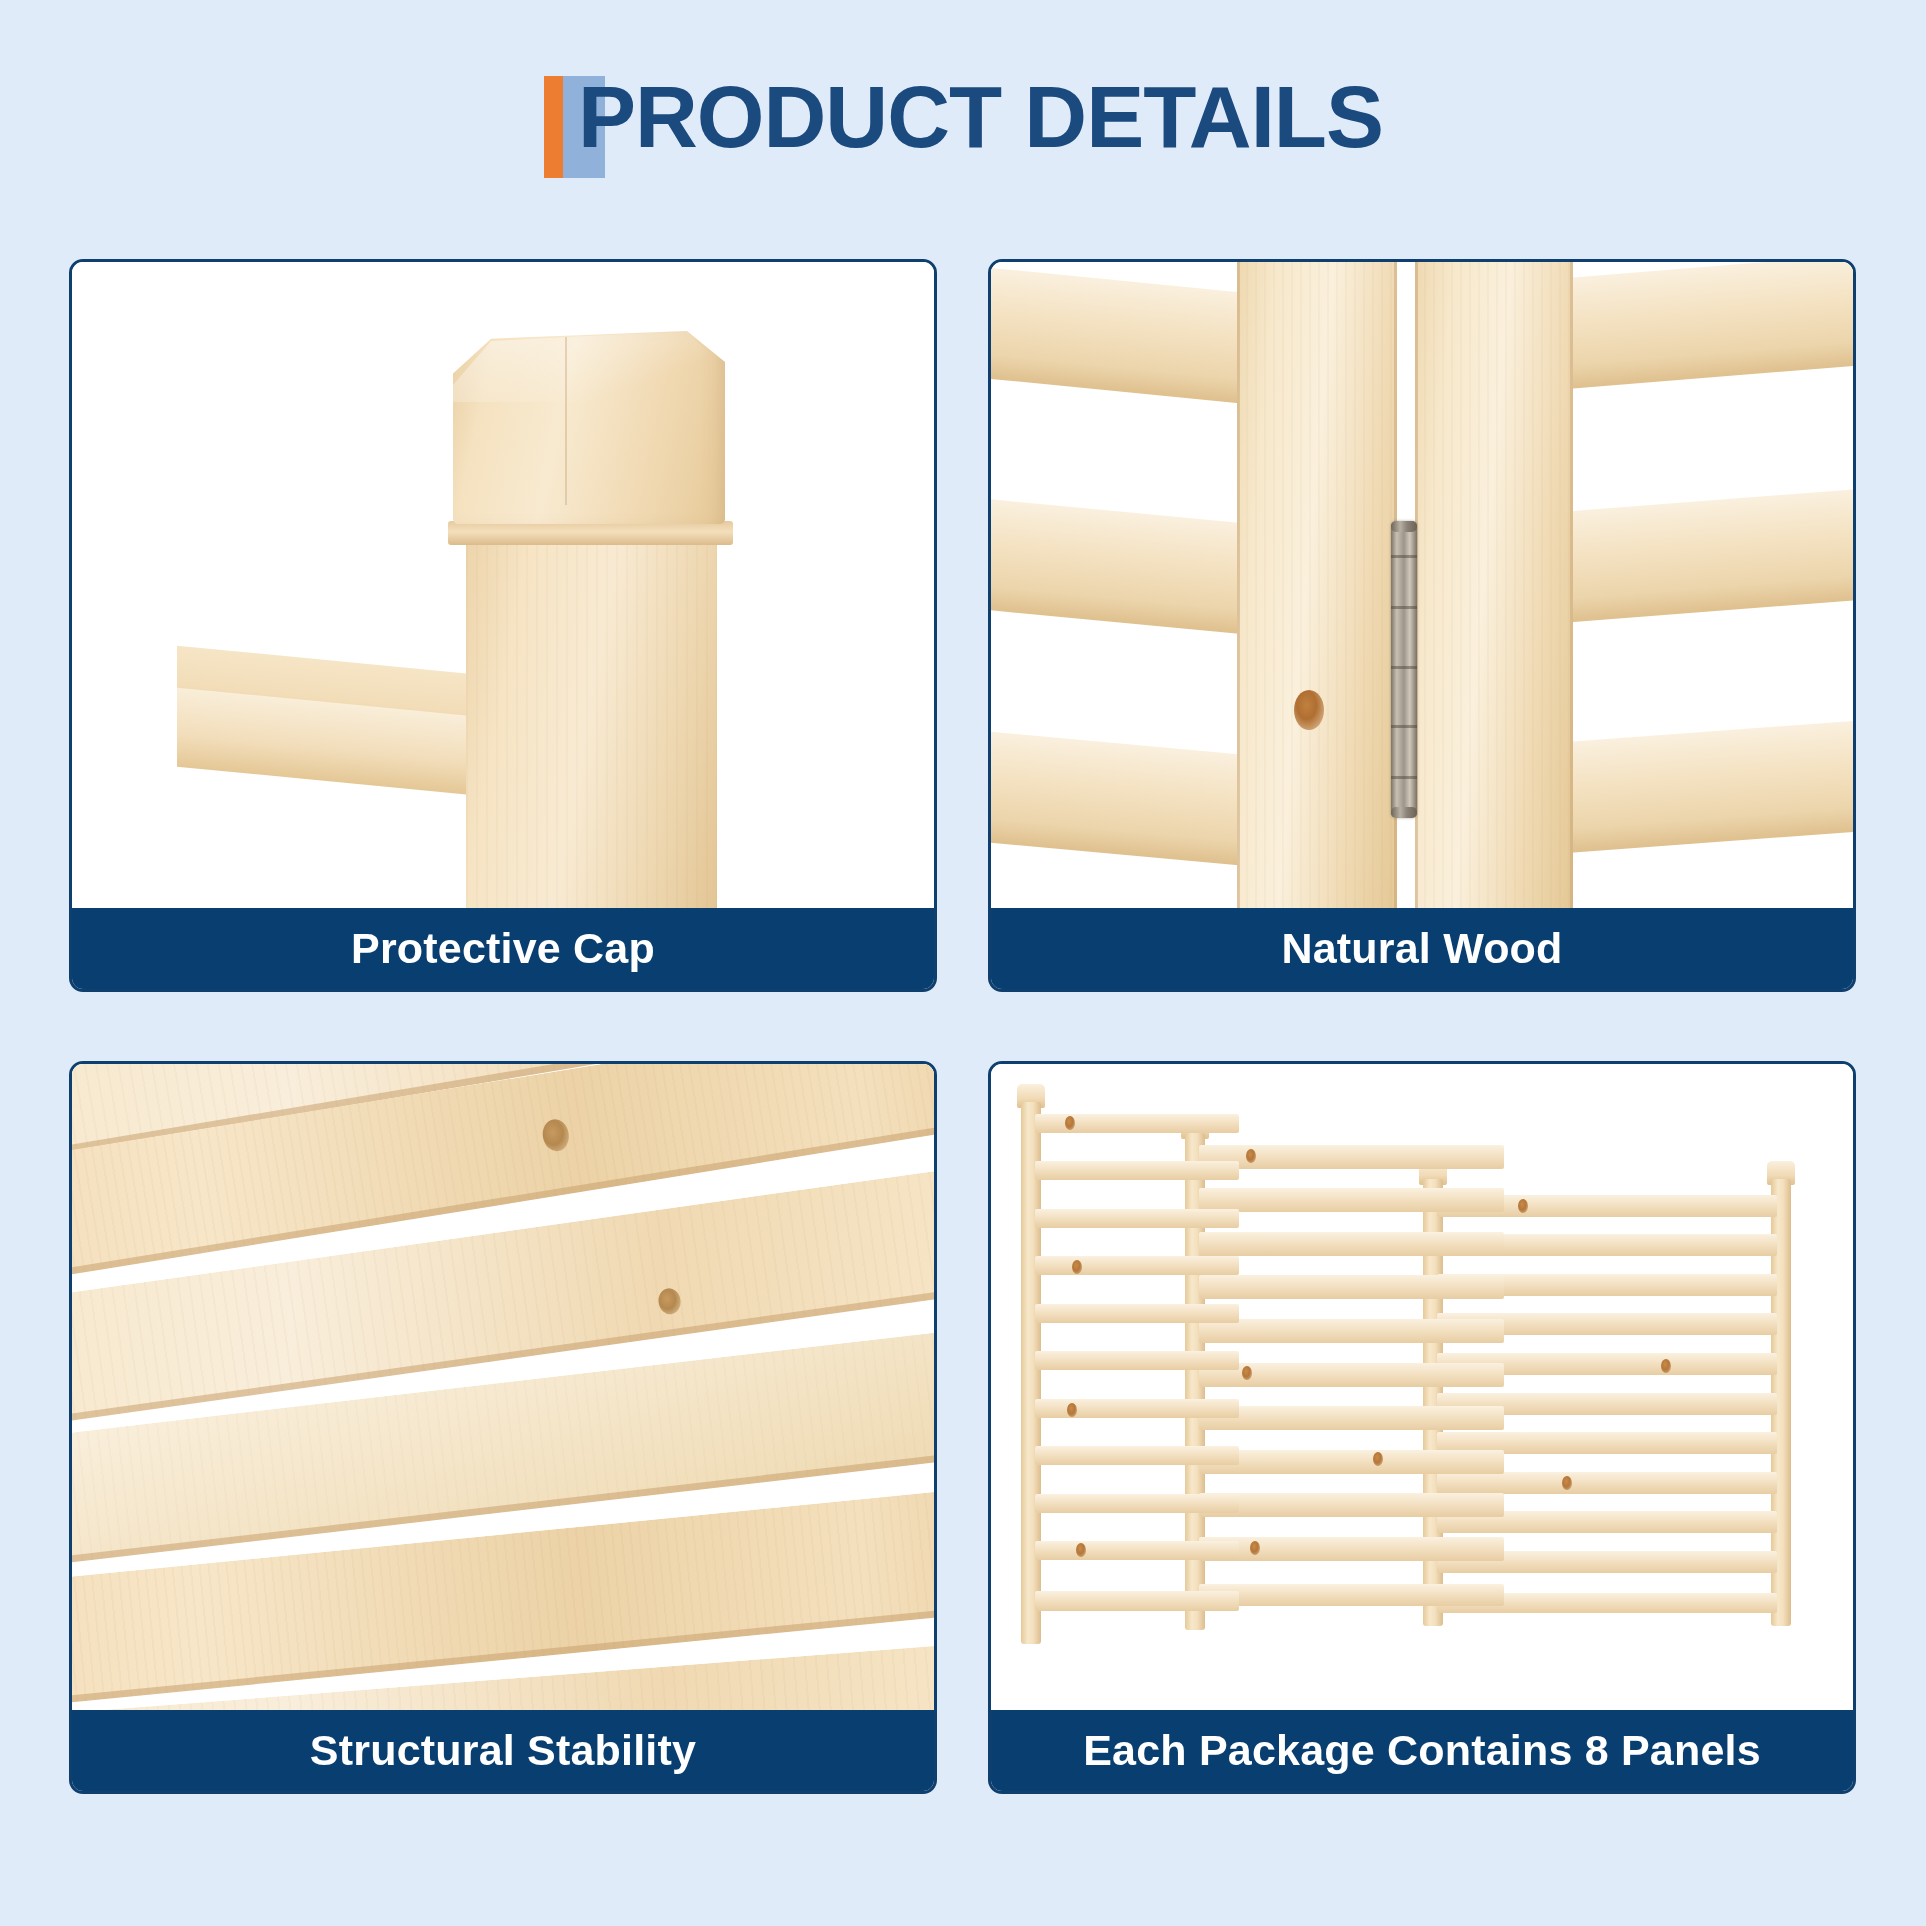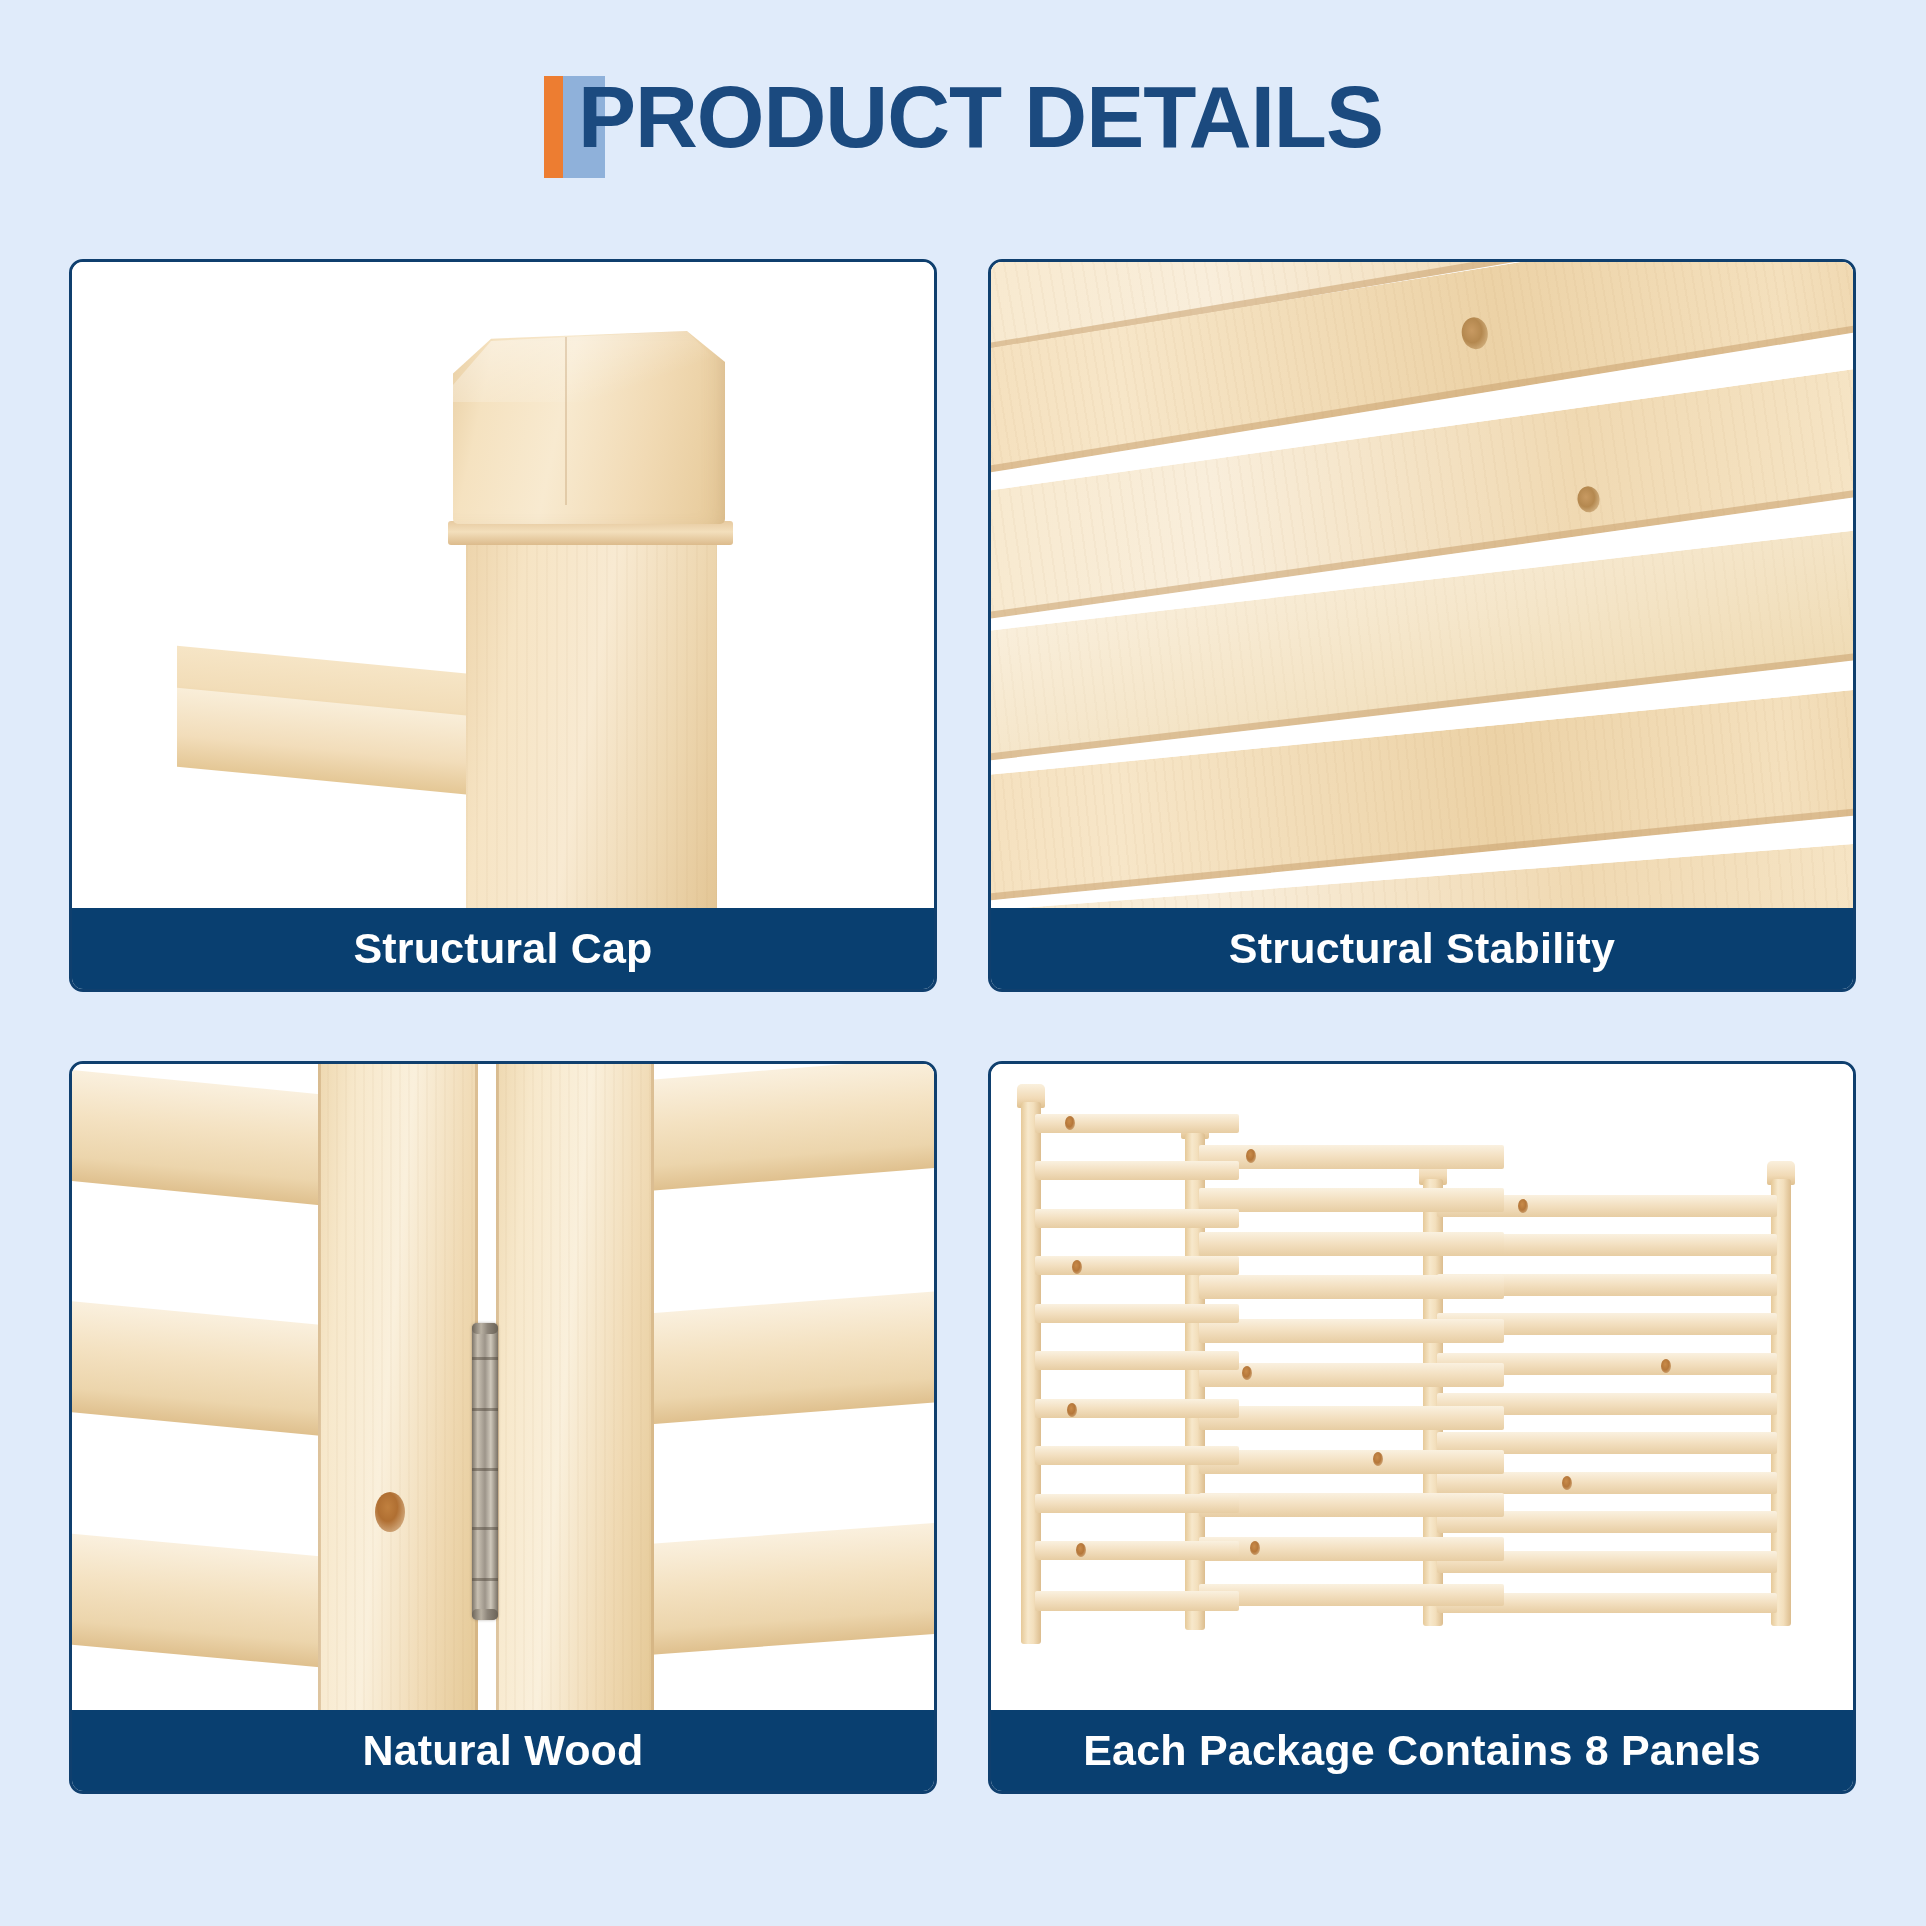--- a/index.html
+++ b/index.html
@@ -392,56 +392,21 @@
           <div class="rail-shadow"></div>
           <div class="rail-face"></div>
           <div class="post-body"></div>
           <div class="cap-gap"></div>
           <div class="cap-lip"></div>
           <div class="cap-top"></div>
           <div class="cap-top-bevel"></div>
           <div class="cap-top-seamline"></div>
         </div>
       </div>
-      <div class="card-caption">Structural Cap</div>
-    </div>
-
-    <div class="card">
-      <div class="card-media">
-        <div class="slats-diag">
-
-          <div class="slat wood-b" style="top:-95px; height:107px; transform:rotate(-9.5deg);">
-            <div class="slat-edge"></div>
-          </div>
-
-          <div class="slat wood-a" style="top:14px; height:123px; transform:rotate(-9.2deg);">
-            <div class="slat-edge"></div>
-            <div class="knot" style="left:52%; top:38%; width:26px; height:32px;"></div>
-          </div>
-
-          <div class="slat wood-b" style="top:166px; height:127px; transform:rotate(-8.0deg);">
-            <div class="slat-edge"></div>
-            <div class="knot" style="left:62%; top:62%; width:22px; height:26px;"></div>
-          </div>
-
-          <div class="slat wood-light" style="top:317px; height:129px; transform:rotate(-6.6deg);">
-            <div class="slat-edge"></div>
-          </div>
-
-          <div class="slat wood-a" style="top:469px; height:125px; transform:rotate(-5.6deg);">
-            <div class="slat-edge"></div>
-          </div>
-
-          <div class="slat wood-b" style="top:614px; height:119px; transform:rotate(-4.4deg);">
-            
-          </div>
-
-        </div>
-      </div>
-      <div class="card-caption">Structural Stability</div>
+      <div class="card-caption">Protective Cap</div>
     </div>
 
     <div class="card">
       <div class="card-media">
         <div class="nw-scene">
 
           <div class="nw-slat nw-slat-l" style="top:18px; transform:skewY(5.6deg);"></div>
           <div class="nw-slat nw-slat-l" style="top:249px; transform:skewY(5.4deg);"></div>
           <div class="nw-slat nw-slat-l" style="top:481px; transform:skewY(5.2deg);"></div>
 
@@ -468,20 +433,55 @@
             <div class="nw-hinge-knuckle" style="top:85px;"></div>
             <div class="nw-hinge-knuckle" style="top:145px;"></div>
             <div class="nw-hinge-knuckle" style="top:204px;"></div>
             <div class="nw-hinge-knuckle" style="top:255px;"></div>
             <div class="nw-hinge-cap" style="bottom:0;"></div>
           </div>
 
         </div>
       </div>
       <div class="card-caption">Natural Wood</div>
+    </div>
+
+    <div class="card">
+      <div class="card-media">
+        <div class="slats-diag">
+
+          <div class="slat wood-b" style="top:-95px; height:107px; transform:rotate(-9.5deg);">
+            <div class="slat-edge"></div>
+          </div>
+
+          <div class="slat wood-a" style="top:14px; height:123px; transform:rotate(-9.2deg);">
+            <div class="slat-edge"></div>
+            <div class="knot" style="left:52%; top:38%; width:26px; height:32px;"></div>
+          </div>
+
+          <div class="slat wood-b" style="top:166px; height:127px; transform:rotate(-8.0deg);">
+            <div class="slat-edge"></div>
+            <div class="knot" style="left:62%; top:62%; width:22px; height:26px;"></div>
+          </div>
+
+          <div class="slat wood-light" style="top:317px; height:129px; transform:rotate(-6.6deg);">
+            <div class="slat-edge"></div>
+          </div>
+
+          <div class="slat wood-a" style="top:469px; height:125px; transform:rotate(-5.6deg);">
+            <div class="slat-edge"></div>
+          </div>
+
+          <div class="slat wood-b" style="top:614px; height:119px; transform:rotate(-4.4deg);">
+            
+          </div>
+
+        </div>
+      </div>
+      <div class="card-caption">Structural Stability</div>
     </div>
 
     <div class="card">
       <div class="card-media">
         <div class="panels-scene">
 
           <div class="scr-panel" style="left:432px; top:97px; width:368px; height:465px;">
             <div class="scr-post-cap" style="left:-4px; top:0;"></div>
             <div class="scr-post-cap" style="right:-4px; top:0;"></div>
             <div class="scr-post" style="left:0; top:18px; bottom:0;"></div>

